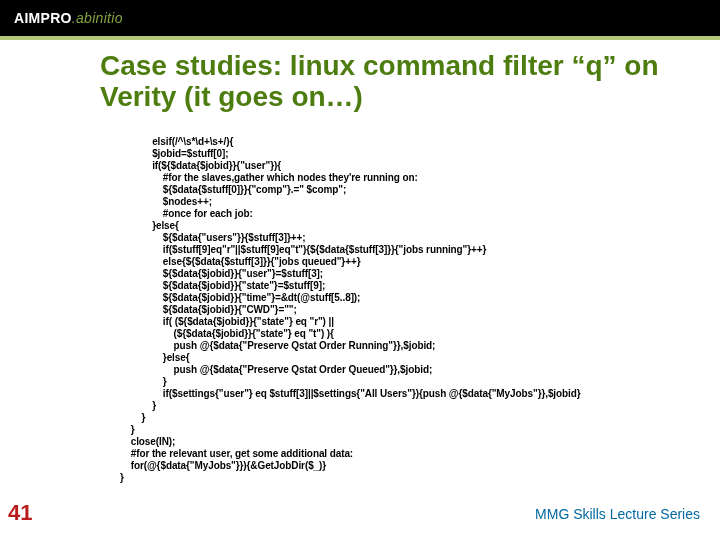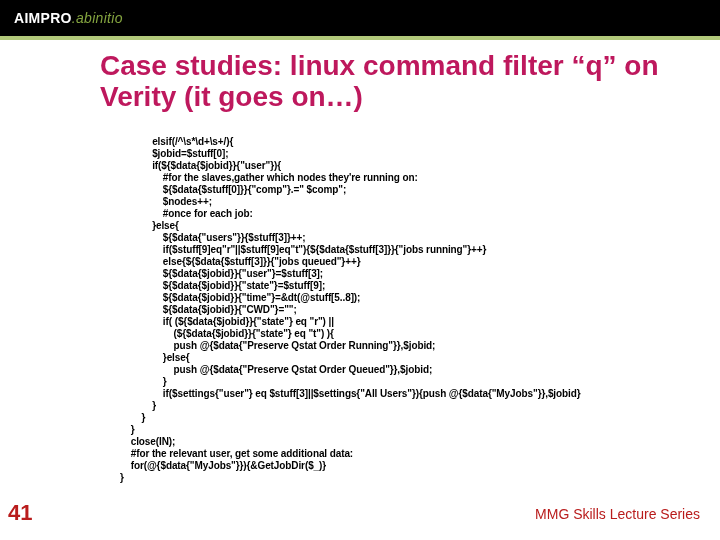--- a/index.html
+++ b/index.html
@@ -3,24 +3,24 @@
 <meta charset="utf-8">
 <style>
   * { margin: 0; padding: 0; box-sizing: border-box; }
   html, body { width: 720px; height: 540px; font-family: Arial, Helvetica, sans-serif; background: #fff; }
   .slide { position: relative; width: 720px; height: 540px; border-radius: 6px; }
   .header-band { position: absolute; top: 0; left: 0; right: 0; height: 36px; background: #000; display: flex; align-items: center; padding-left: 14px; }
   .logo { color: #fff; font-size: 14px; font-style: italic; letter-spacing: 0.3px; }
   .logo .bold { font-weight: 700; font-style: normal; }
   .logo .green { color: #83a33f; font-style: italic; }
   .header-bottom { position: absolute; top: 36px; left: 0; right: 0; height: 4px; background: #b2c97a; }
-  .title { position: absolute; top: 50px; left: 100px; right: 28px; font-size: 28px; font-weight: 700; color: #be185d; line-height: 1.12; }
+  .title { position: absolute; top: 50px; left: 100px; right: 28px; font-size: 28px; font-weight: 700; color: #4d7c0f; line-height: 1.12; }
   .code-block { position: absolute; top: 136px; left: 120px; right: 40px; font-family: Liberation Sans, sans-serif; font-size: 10px; line-height: 1.2; white-space: pre; color: #000; font-weight: 700; letter-spacing: -0.1px; }
   .slide-number { position: absolute; left: 8px; bottom: 14px; font-size: 22px; font-weight: 700; color: #b91c1c; }
-  .footer { position: absolute; right: 20px; bottom: 18px; font-size: 14px; color: #b91c1c; }
+  .footer { position: absolute; right: 20px; bottom: 18px; font-size: 14px; color: #0369a1; }
 </style>
 </head>
 <body>
 
 <div class="slide">
   <div class="header-band">
     <div class="logo">
       <span class="bold">AIMPRO</span><span class="green">.</span><span class="green">abinitio</span>
     </div>
   </div>

